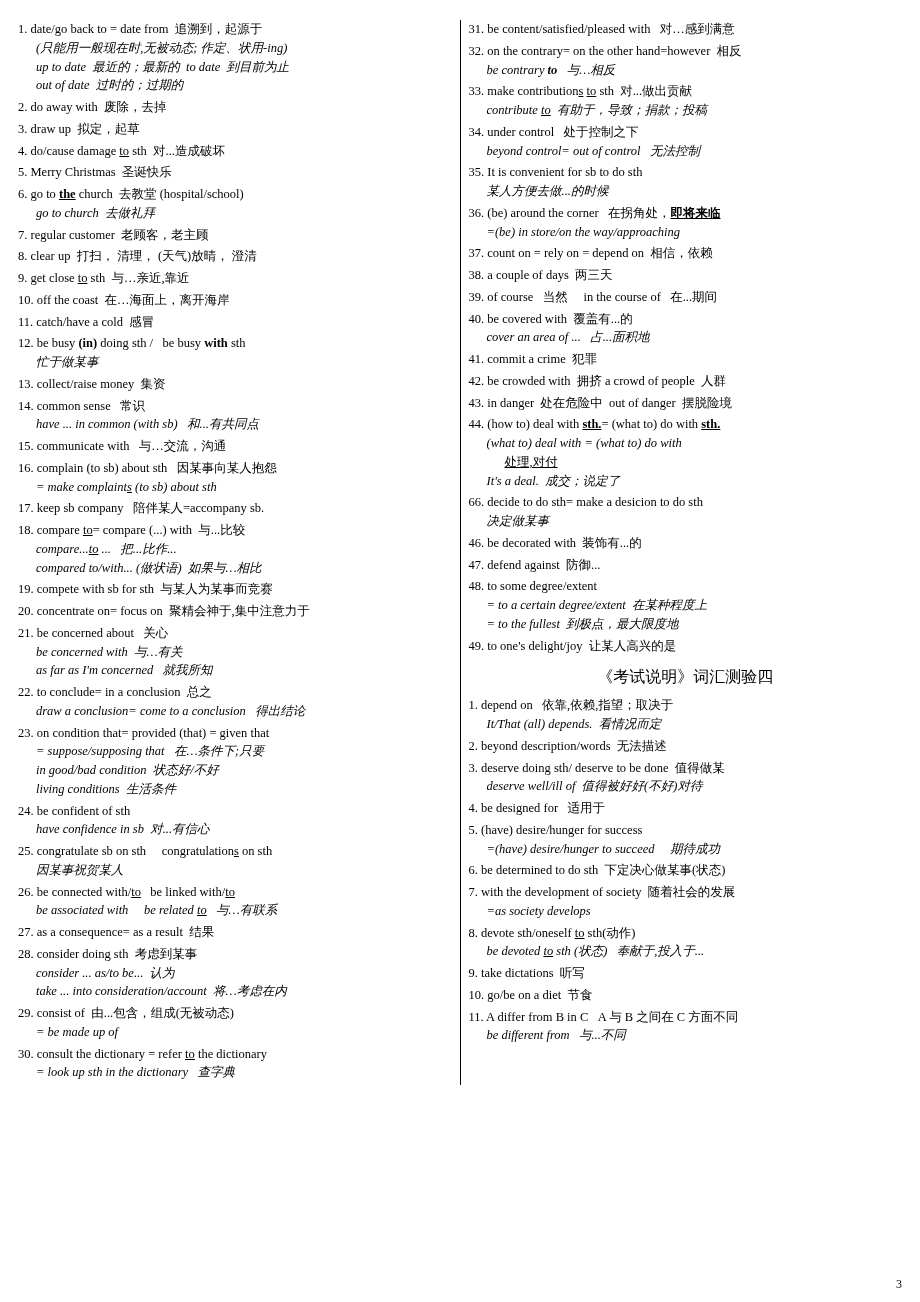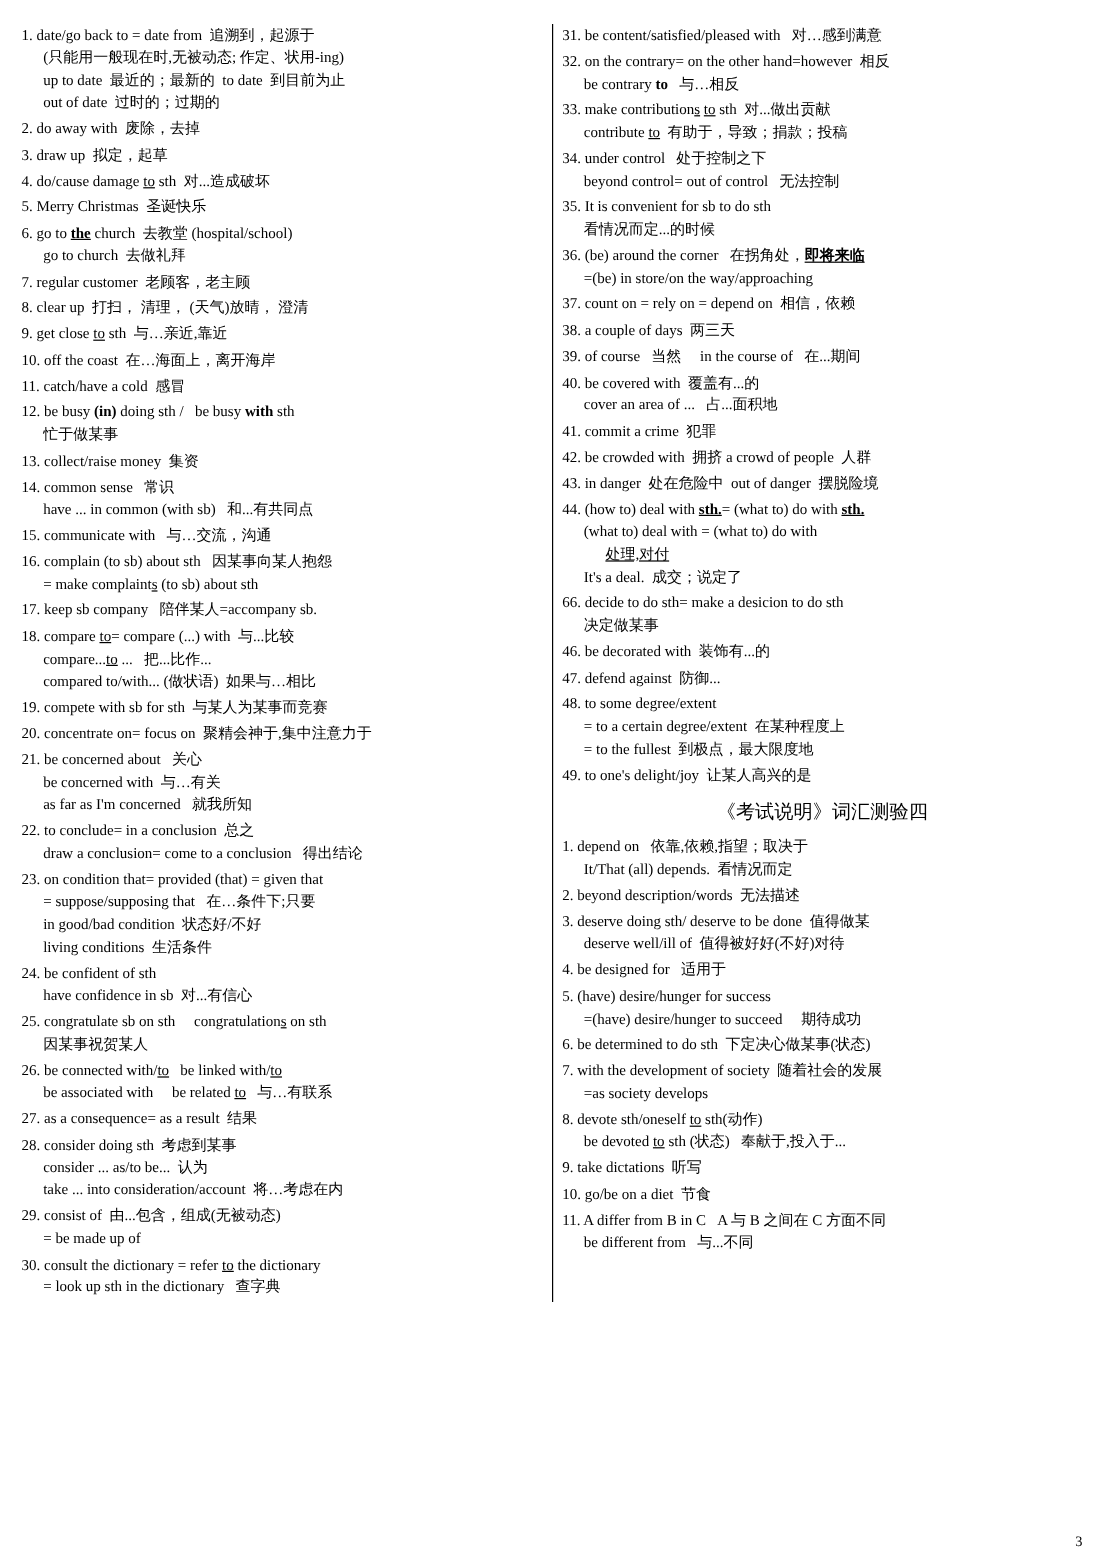--- a/index.html
+++ b/index.html
@@ -35,20 +35,21 @@
       line-height: 1.5;
     }
     .entry-line {
       line-height: 1.5;
       display: block;
     }
     .indent {
       padding-left: 18px;
       display: block;
       line-height: 1.5;
+      font-style: italic;
     }
     .indent2 {
       padding-left: 36px;
       display: block;
       line-height: 1.5;
       text-decoration: underline;
     }
     .section-title {
       text-align: center;
       font-size: 16px;
@@ -200,21 +201,21 @@
     <div class="entry">
       <span class="entry-line">33. make contribution<u>s</u> <u>to</u> sth &nbsp;对...做出贡献</span>
       <span class="indent">contribute <u>to</u> &nbsp;有助于，导致；捐款；投稿</span>
     </div>
     <div class="entry">
       <span class="entry-line">34. under control &nbsp;&nbsp;处于控制之下</span>
       <span class="indent">beyond control= out of control &nbsp;&nbsp;无法控制</span>
     </div>
     <div class="entry">
       <span class="entry-line">35. It is convenient for sb to do sth</span>
-      <span class="indent">看情况而定...的时候</span>
+      <span class="indent">某人方便去做...的时候</span>
     </div>
     <div class="entry">
       <span class="entry-line">36. (be) around the corner &nbsp;&nbsp;在拐角处，<u><b>即将来临</b></u></span>
       <span class="indent">=(be) in store/on the way/approaching</span>
     </div>
     <div class="entry">
       <span class="entry-line">37. count on = rely on = depend on &nbsp;相信，依赖</span>
     </div>
     <div class="entry">
       <span class="entry-line">38. a couple of days &nbsp;两三天</span>

